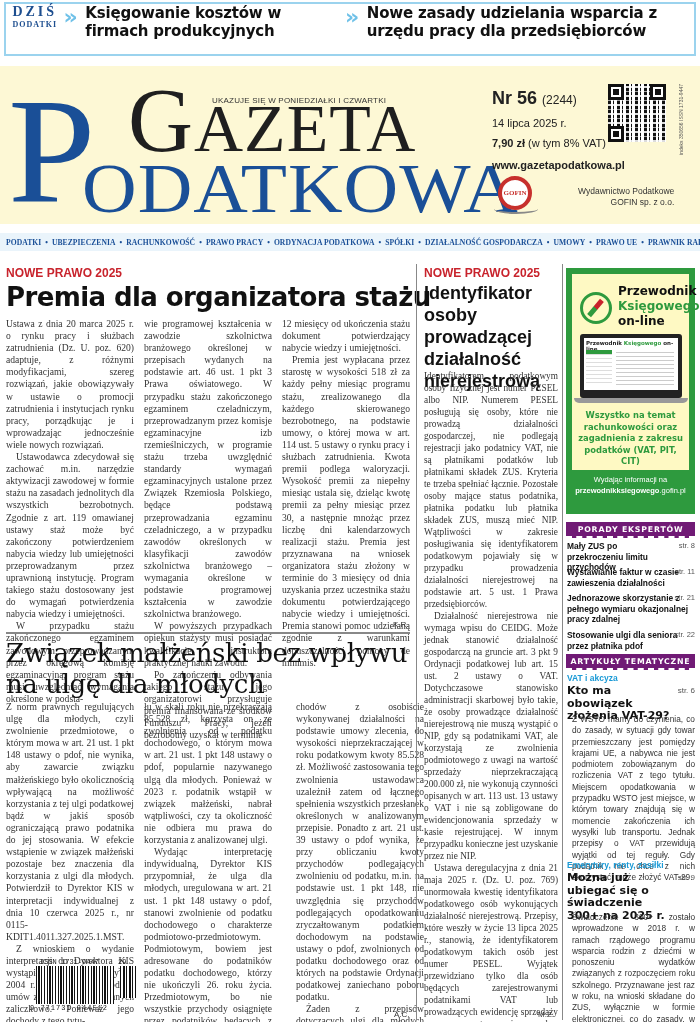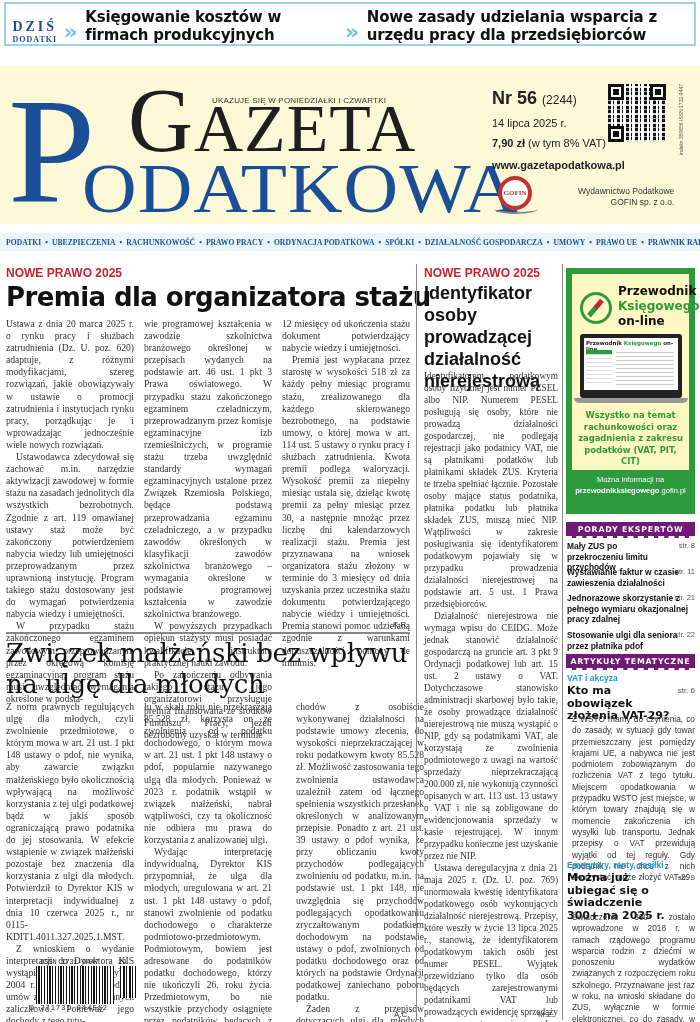--- a/index.html
+++ b/index.html
@@ -1,19 +1,19 @@
 <!DOCTYPE html>
 <html><head>
 <meta charset="utf-8">
 <style>
   * { box-sizing: border-box; margin: 0; padding: 0; }
   body { width: 700px; height: 1022px; background: #fff; font-family: "Liberation Serif", serif; color: #222; overflow: hidden; position: relative; }
 
   
-  .topbar { position: absolute; left: 4px; top: 2px; width: 692px; height: 44px; border: 2px solid #9bd3ee; display: flex; align-items: flex-end; }
+  .topbar { position: absolute; left: 4px; top: 2px; width: 692px; height: 54px; border: 2px solid #9bd3ee; display: flex; align-items: flex-start; }
   .dzis { width: 58px; text-align: center; color: #1d4e8f; font-family: "Liberation Serif", serif; font-weight: bold; }
   .dzis .big { font-size: 14px; letter-spacing: 3px; }
   .dzis .small { font-size: 8px; letter-spacing: 1px; }
   .chev { color: #6fc1e8; font-size: 22px; font-weight: bold; width: 22px; font-family: "DejaVu Sans", sans-serif; }
   .tophead { font-family: "DejaVu Sans", sans-serif; font-weight: bold; font-size: 15px; line-height: 18px; color: #111; letter-spacing: -0.2px; }
   .tophead.first { width: 262px; }
 
   
   .masthead { position: absolute; left: 0; top: 66px; width: 700px; height: 158px; background: #fdf8d5; }
   .logo-p { position: absolute; left: 8px; top: 10px; font-family: "Liberation Serif", serif; font-size: 150px; line-height: 150px; color: #1a4f97; transform: scaleX(1.05); transform-origin: left; }
@@ -234,21 +234,21 @@
       <div class="scr">
         <div class="h"><span class="a" style="color:#222">Przewodnik</span> <span>Księgowego</span> <span style="color:#222">on-line</span></div>
         <div class="side"></div>
         <div class="main"></div>
       </div>
     </div>
     <div class="base"></div>
     <div class="t2">Wszystko na temat rachunkowości oraz zagadnienia z zakresu podatków (VAT, PIT, CIT)</div>
   </div>
   <div class="t3">
-    <div>Można informacji na</div>
+    <div>Wydając informacji na</div>
     <div><b>przewodnikksiegowego</b><span>.gofin.pl</span></div>
   </div>
 </div>
 
 <div class="box-head" style="top:522px">PORADY EKSPERTÓW</div>
 <div class="tip" style="top:541px">
     <span style="display:block;width:100px">Mały ZUS po przekroczeniu limitu przychodów</span>
     <span class="pg">str. 8</span>
   </div>
 <div class="tip" style="top:567px">

